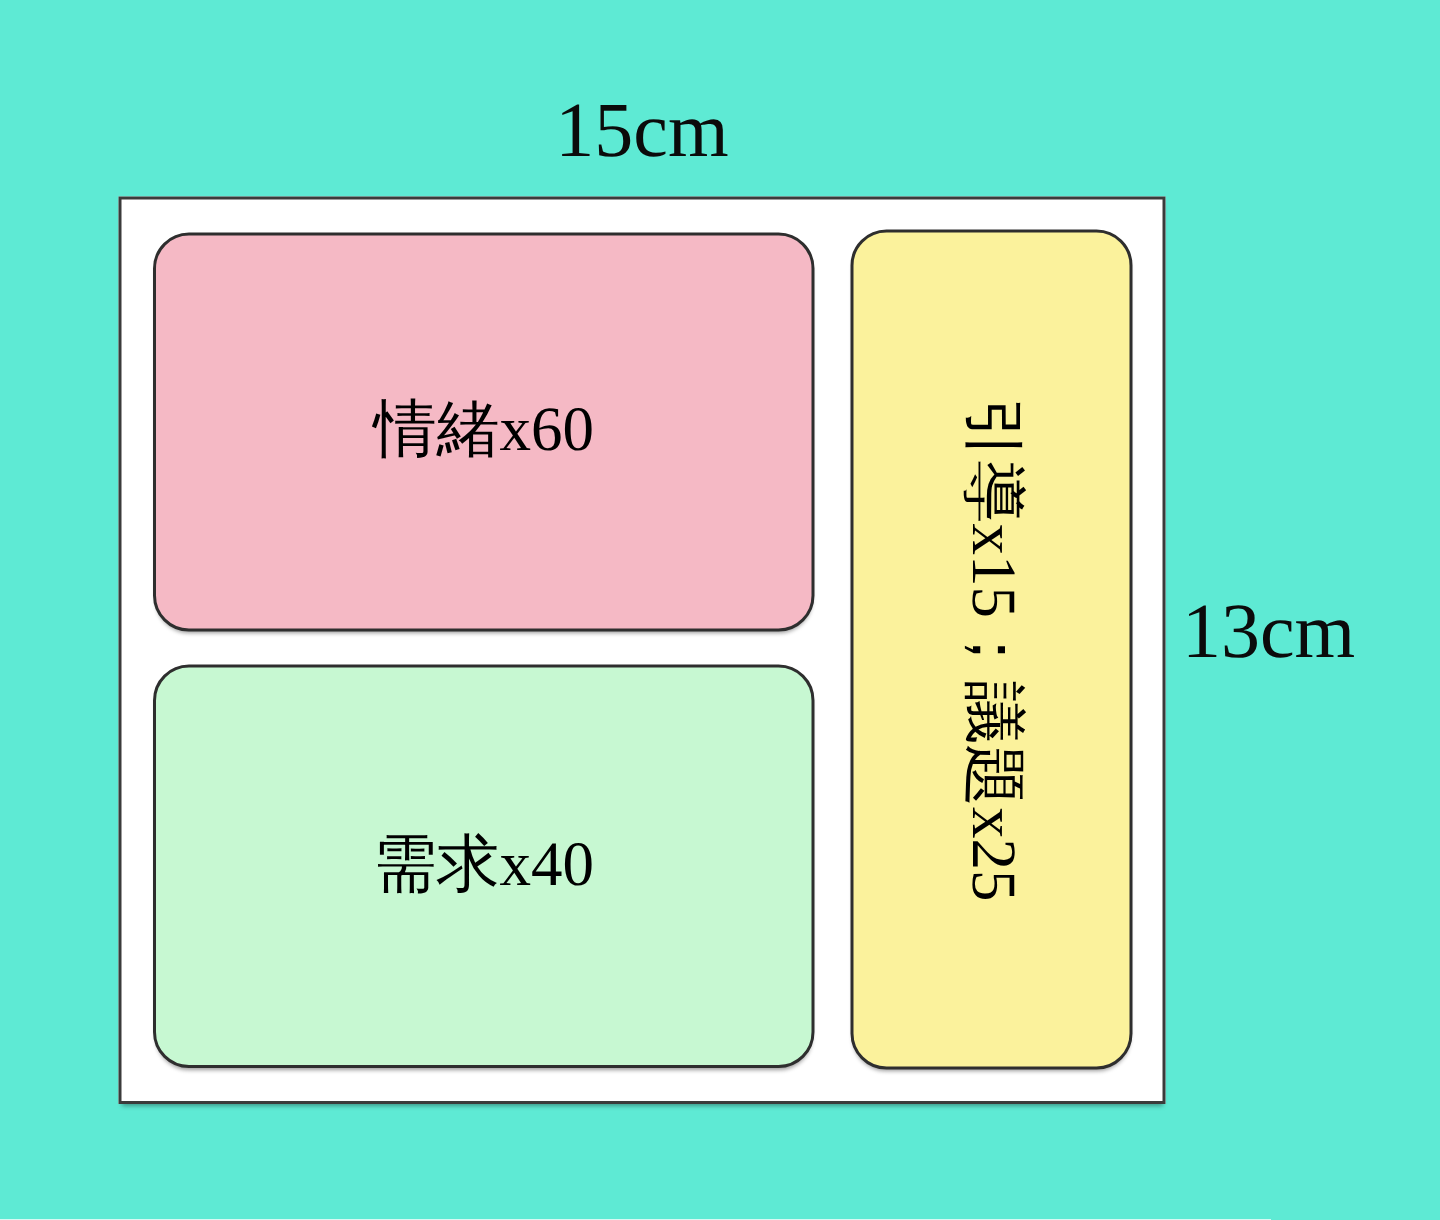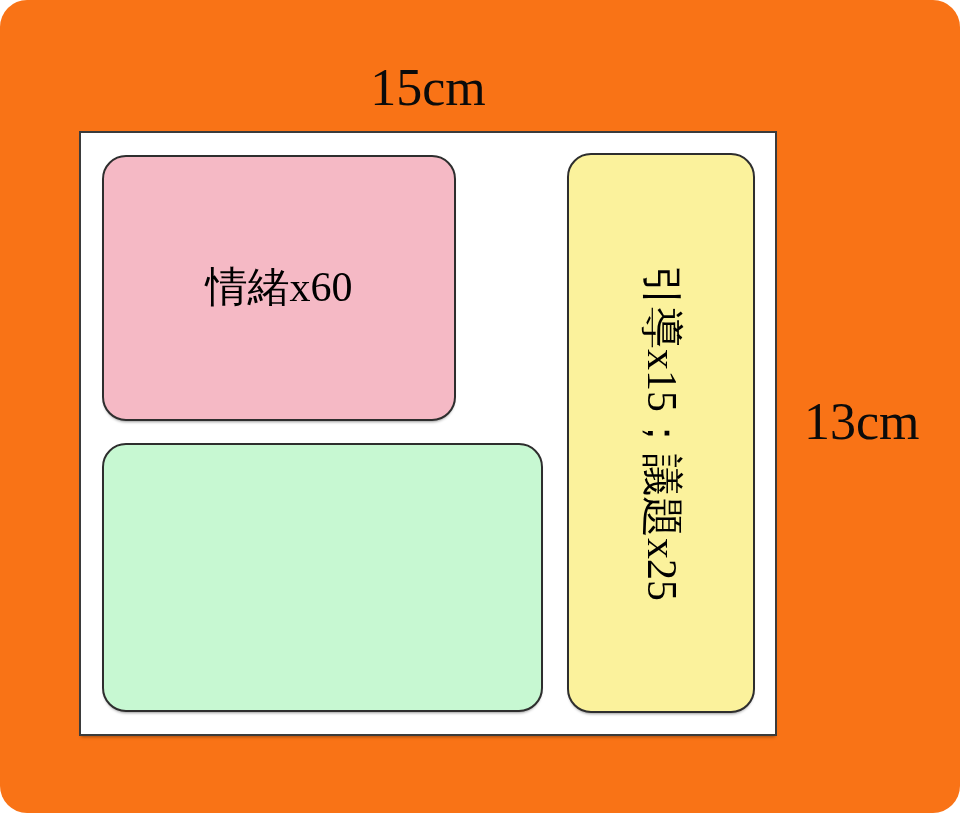--- a/index.html
+++ b/index.html
@@ -4,44 +4,42 @@
 <style>
   html, body {
     margin: 0;
     padding: 0;
     background: #ffffff;
   }
   .canvas {
     position: relative;
     width: 960px;
     height: 813px;
-    background: #f97316;
+    background: #5eead4;
     overflow: hidden;
     font-family: "Liberation Serif", "DejaVu Serif", serif;
     color: #000000;
-    border-radius: 27px;
   }
   .dim-label {
     position: absolute;
     font-size: 52px;
     line-height: 1;
     color: #0b0b0b;
     white-space: nowrap;
   }
   .dim-label.top {
     left: 79px;
     top: 62px;
     width: 698px;
     text-align: center;
   }
   .dim-label.right {
     left: 788px;
     top: 396px;
     text-align: left;
-    margin-left: 16px;
   }
   .outer-frame {
     position: absolute;
     left: 79px;
     top: 131px;
     width: 698px;
     height: 605px;
     border: 2px solid #3b3b3b;
     box-sizing: border-box;
     background: #ffffff;
@@ -53,21 +51,21 @@
     border-radius: 24px;
     box-sizing: border-box;
     display: flex;
     align-items: center;
     justify-content: center;
     box-shadow: 0 3px 3px -2px rgba(0,0,0,0.4);
   }
   .card-emotion {
     left: 102px;
     top: 155px;
-    width: 354px;
+    width: 441px;
     height: 266px;
   }
   .card-need-action {
     left: 102px;
     top: 443px;
     width: 441px;
     height: 269px;
   }
   .card-guide-topic {
     left: 567px;
@@ -97,21 +95,21 @@
   <div class="dim-label right">13cm</div>
 
   <div class="outer-frame"></div>
 
   <div class="card card-emotion" style="background-color: rgb(245, 185, 197);">
     <span class="card-label">情緒x60</span>
   </div>
 
   <div class="card card-need-action" style="background-color: rgb(199, 248, 210);">
     <span class="card-label">
-      <br>
+      <span>需求x40</span><br>
     </span>
   </div>
 
   <div class="card card-guide-topic" style="background-color: rgb(251, 242, 156);">
     <span class="card-label vertical">引導x15；議題x25</span>
   </div>
 
 </div>
 
 </body></html>

